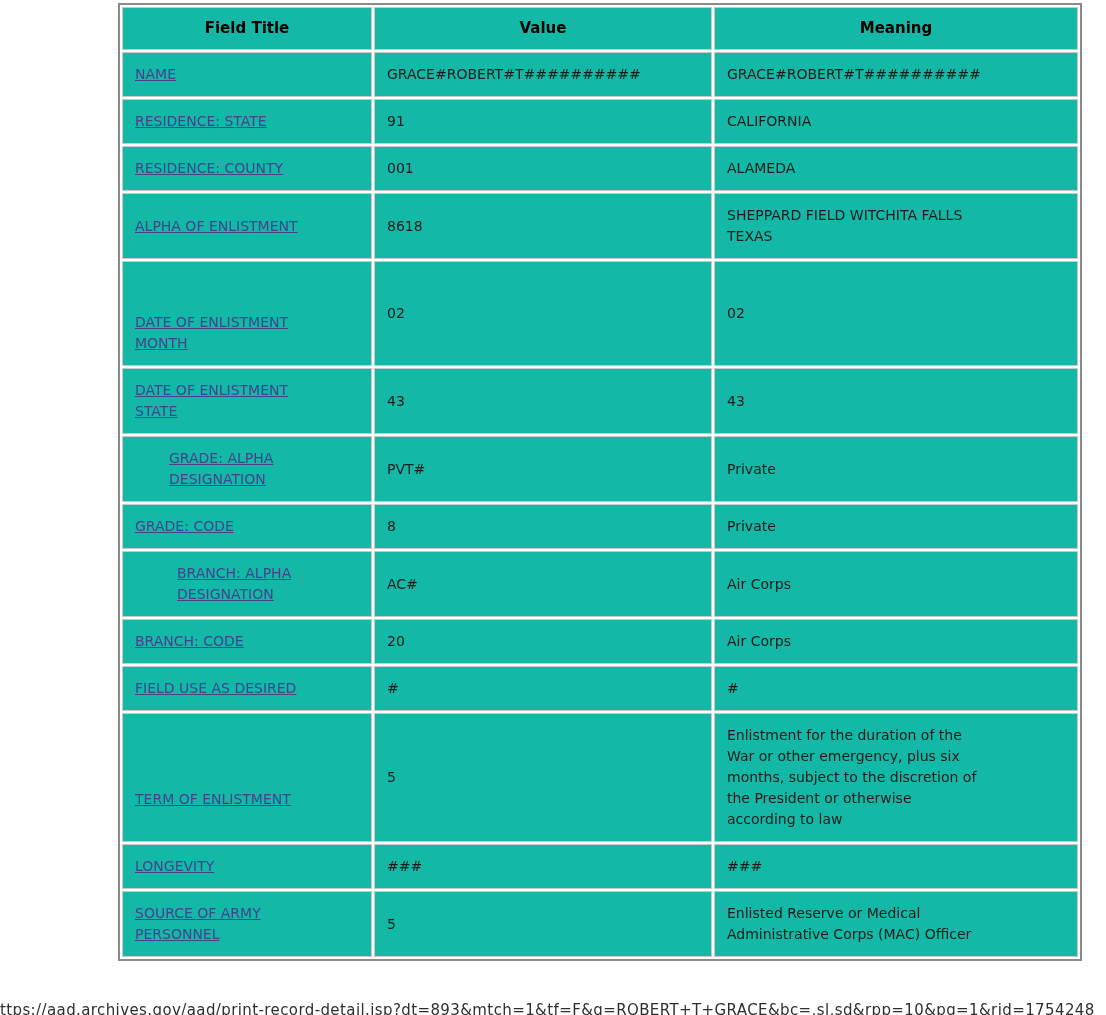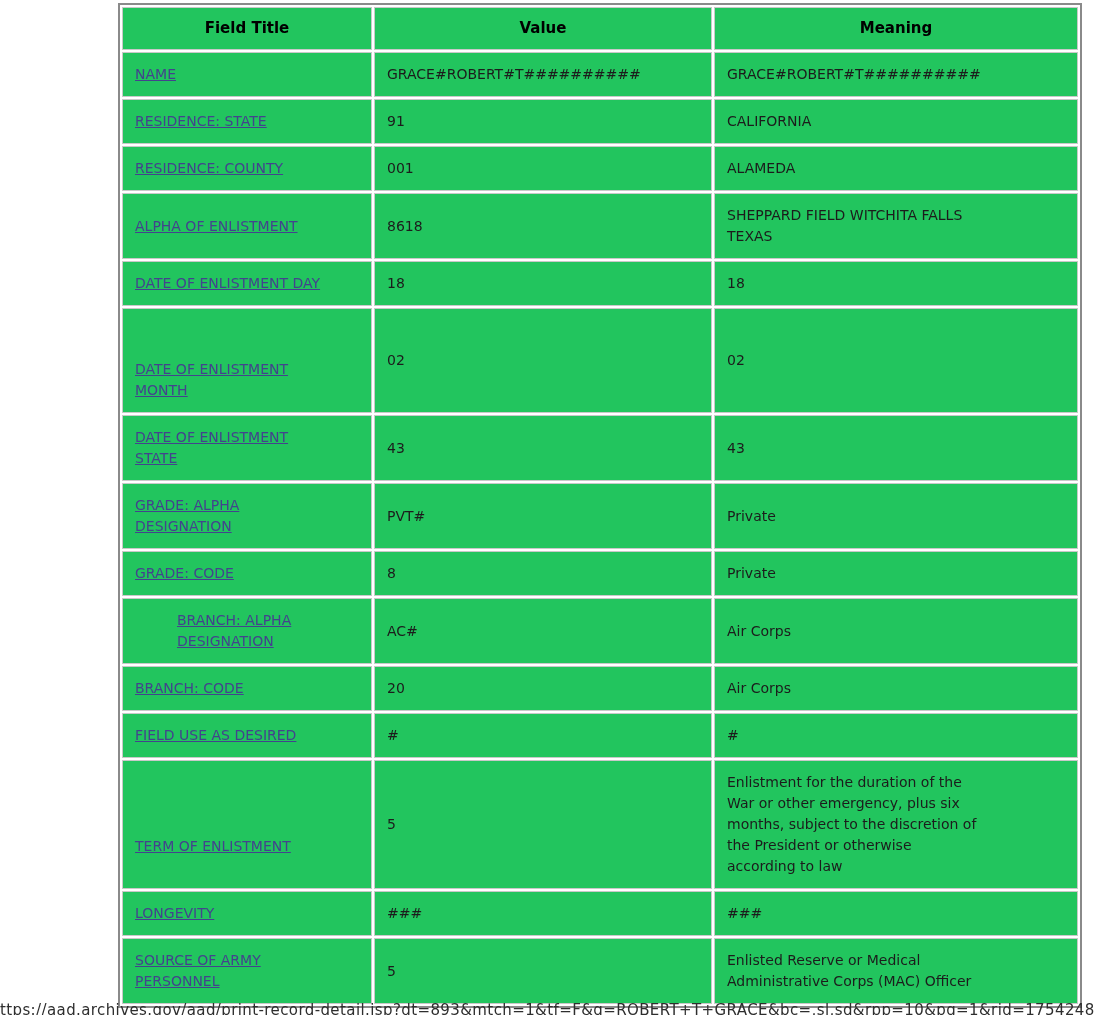--- a/index.html
+++ b/index.html
@@ -22,21 +22,21 @@
     border-spacing: 2px;
     background: #ffffff;
     table-layout: fixed;
   }
   col.c-field   { width: 250px; }
   col.c-value   { width: 338px; }
   col.c-meaning { width: 364px; }
 
   th, td {
     border: 1px solid #c9c9c9;
-    background: #22c55e;
+    background: #14b8a6;
     font-size: 14px;
     line-height: 21px;
     padding: 11px 12px;
     vertical-align: middle;
     overflow: hidden;
   }
   th {
     font-size: 15px;
     font-weight: bold;
     text-align: center;
@@ -98,36 +98,31 @@
           <td class="col-field"><a style="color: rgb(67, 67, 141);">RESIDENCE: COUNTY</a></td>
           <td class="col-value">001</td>
           <td class="col-meaning"><span class="meaning-text">ALAMEDA</span></td>
         </tr>
         <tr>
           <td class="col-field"><a style="color: rgb(67, 67, 141);">ALPHA OF ENLISTMENT</a></td>
           <td class="col-value">8618</td>
           <td class="col-meaning"><span class="meaning-text">SHEPPARD FIELD WITCHITA FALLS TEXAS</span></td>
         </tr>
         <tr>
-          <td class="col-field"><a style="color: rgb(67, 67, 141);">DATE OF ENLISTMENT DAY</a></td>
-          <td class="col-value">18</td>
-          <td class="col-meaning"><span class="meaning-text">18</span></td>
-        </tr>
-        <tr>
           <td class="col-field"><a style="color: rgb(67, 67, 141); margin-top: 39px;">DATE OF ENLISTMENT MONTH</a></td>
           <td class="col-value">02</td>
           <td class="col-meaning"><span class="meaning-text">02</span></td>
         </tr>
         <tr>
           <td class="col-field"><a style="color: rgb(67, 67, 141);">DATE OF ENLISTMENT STATE</a></td>
           <td class="col-value">43</td>
           <td class="col-meaning"><span class="meaning-text">43</span></td>
         </tr>
         <tr>
-          <td class="col-field"><a style="color: rgb(67, 67, 141);">GRADE: ALPHA DESIGNATION</a></td>
+          <td class="col-field"><a style="color: rgb(67, 67, 141); margin-left: 34px;">GRADE: ALPHA DESIGNATION</a></td>
           <td class="col-value">PVT#</td>
           <td class="col-meaning"><span class="meaning-text">Private</span></td>
         </tr>
         <tr>
           <td class="col-field"><a style="color: rgb(67, 67, 141);">GRADE: CODE</a></td>
           <td class="col-value">8</td>
           <td class="col-meaning"><span class="meaning-text">Private</span></td>
         </tr>
         <tr>
           <td class="col-field"><a style="color: rgb(67, 67, 141); margin-left: 42px;">BRANCH: ALPHA DESIGNATION</a></td>

